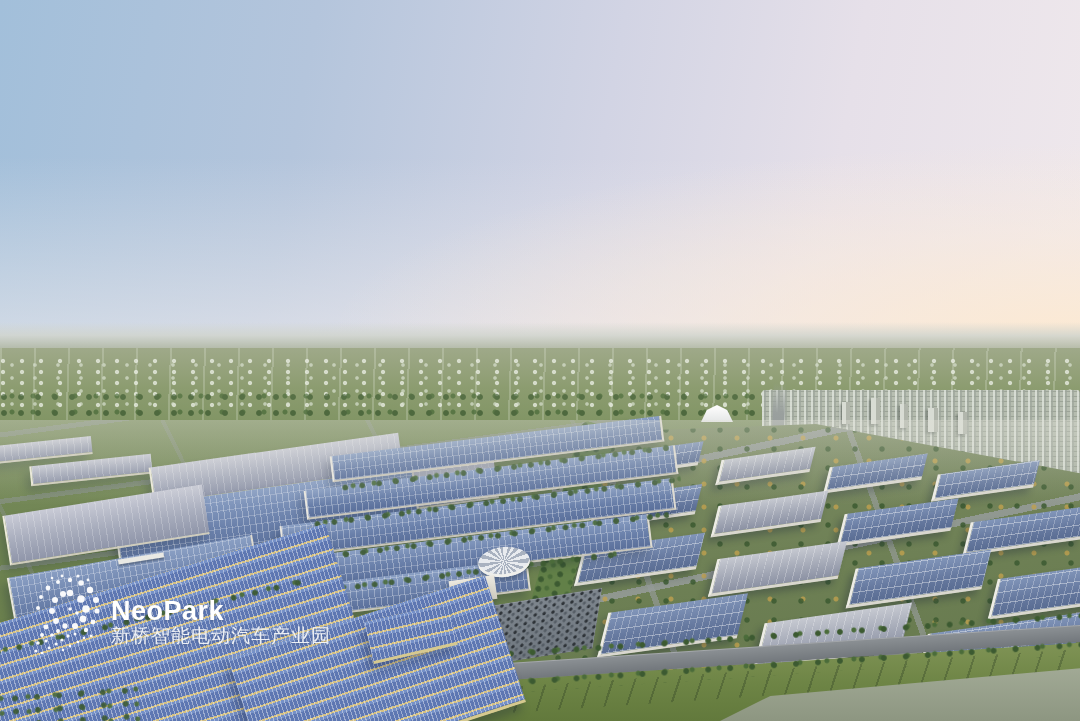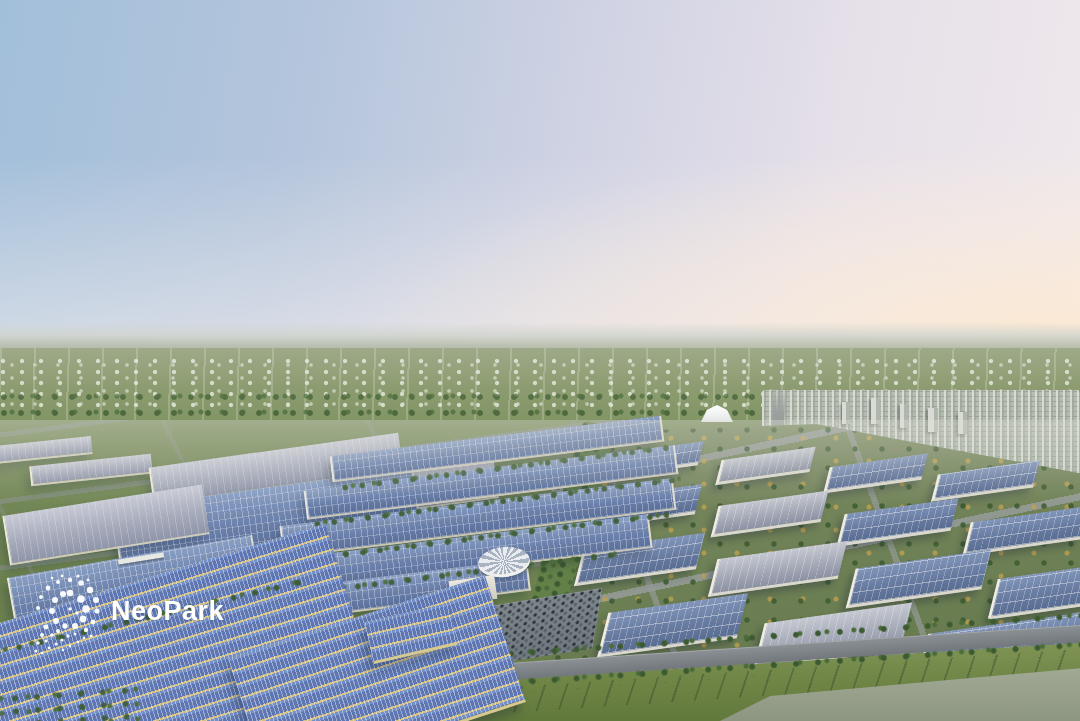--- a/index.html
+++ b/index.html
@@ -230,15 +230,16 @@
         <circle cx="50" cy="64" r="1.3"></circle>
       <circle cx="44" cy="68" r="1.3"></circle>
         <circle cx="36" cy="72" r="1.2"></circle>
         <circle cx="29" cy="76" r="1.2"></circle>
       <circle cx="28" cy="2" r="1.4"></circle>
         <circle cx="44" cy="2" r="1.6"></circle>
         <circle cx="54" cy="6" r="1.4"></circle>
       <circle cx="18" cy="4" r="1.3"></circle>
     </svg>
     <div class="b brand" style="left:75px;top:26px;">NeoPark</div>
+    <div class="b subtitle" style="left:75px;top:54px;">新桥智能电动汽车产业园</div>
   </div>
 
 </div>
 
 </body></html>

